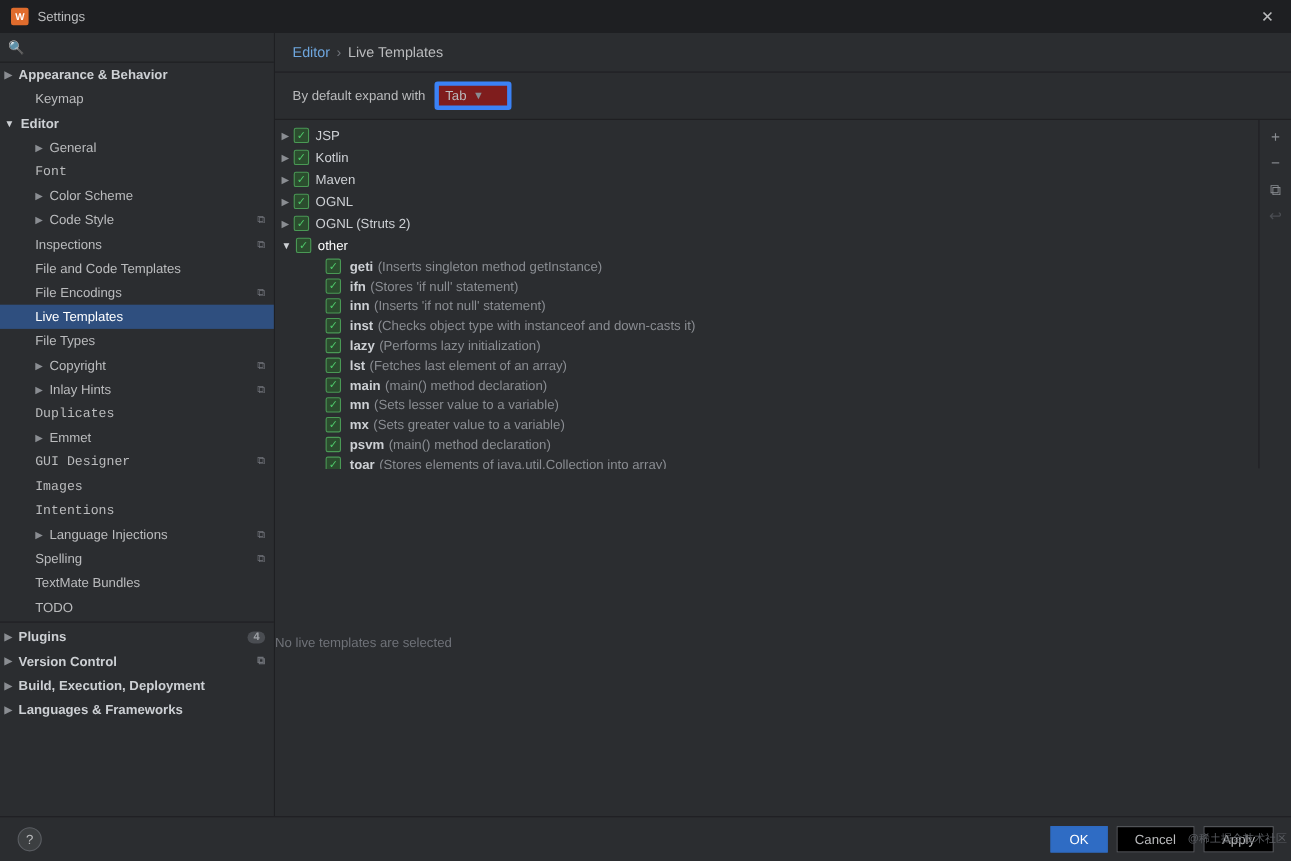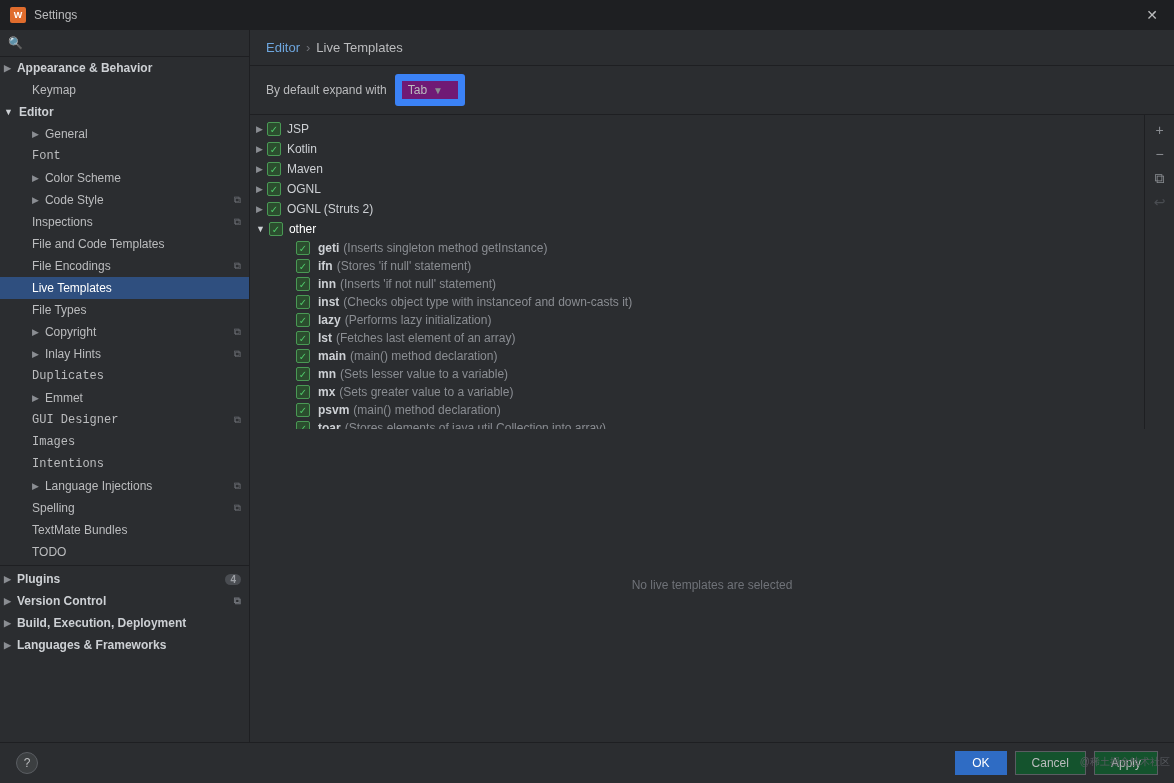--- a/index.html
+++ b/index.html
@@ -130,22 +130,22 @@
     .toolbar-row {
       padding: 8px 16px;
       display: flex;
       align-items: center;
       gap: 8px;
       flex-shrink: 0;
       border-bottom: 1px solid #1e1f22;
     }
     .toolbar-label { color: #bbbcbe; font-size: 12px; }
     .dropdown {
-      background: #701a75;
-      border: 7px solid #3b82f6;
+      background: #7f1d1d;
+      border: 4px solid #3b82f6;
       border-radius: 3px;
       padding: 2px 6px;
       color: #bbbcbe;
       font-size: 12px;
       display: flex;
       align-items: center;
       gap: 6px;
       cursor: pointer;
       min-width: 70px;
     }
@@ -242,37 +242,36 @@
       font-size: 12px;
       cursor: pointer;
       border: 1px solid transparent;
     }
     .btn-primary {
       background: #2f6cc4;
       border-color: #2f6cc4;
       color: #fff;
     }
     .btn-secondary {
-      background: #14532d;
+      background: #000000;
       border-color: #5a5d62;
       color: #bbbcbe;
     }
     .watermark {
       position: fixed;
       bottom: 14px;
       right: 4px;
       font-size: 10px;
       color: #5a5d62;
     }
     .section-divider { height: 1px; background: #1e1f22; margin: 2px 0; }
     .no-selection {
       flex: 1;
       display: flex;
       align-items: center;
-      justify-content: center;
       color: #6f7278;
       font-size: 12px;
     }
   </style>
 </head>
 <body>
 
 <div class="title-bar">
   <div class="title-bar-left">
     <div class="title-bar-icon">W</div>

